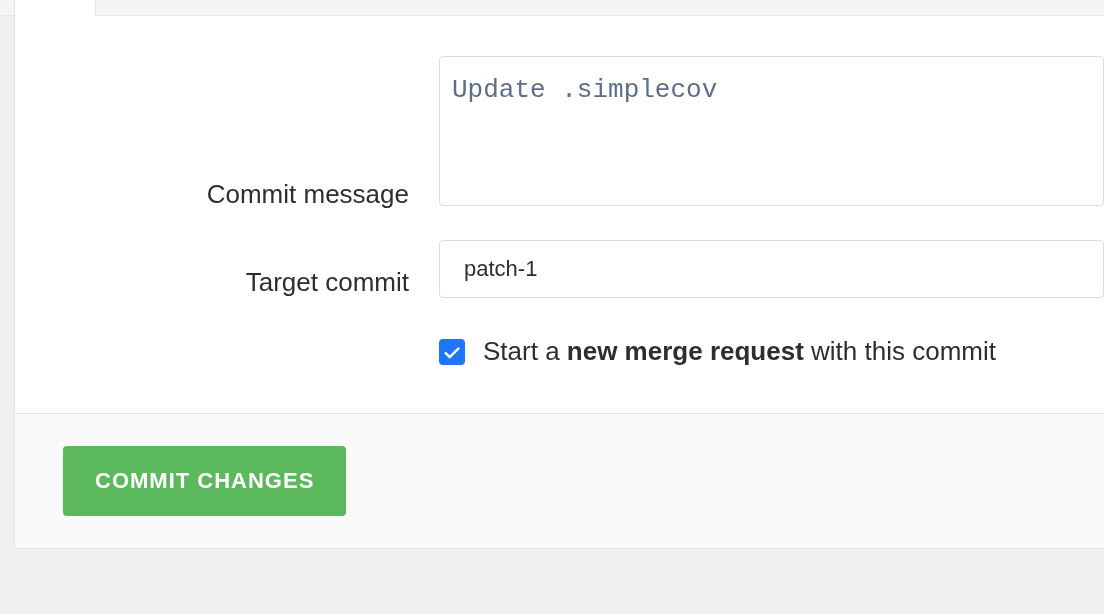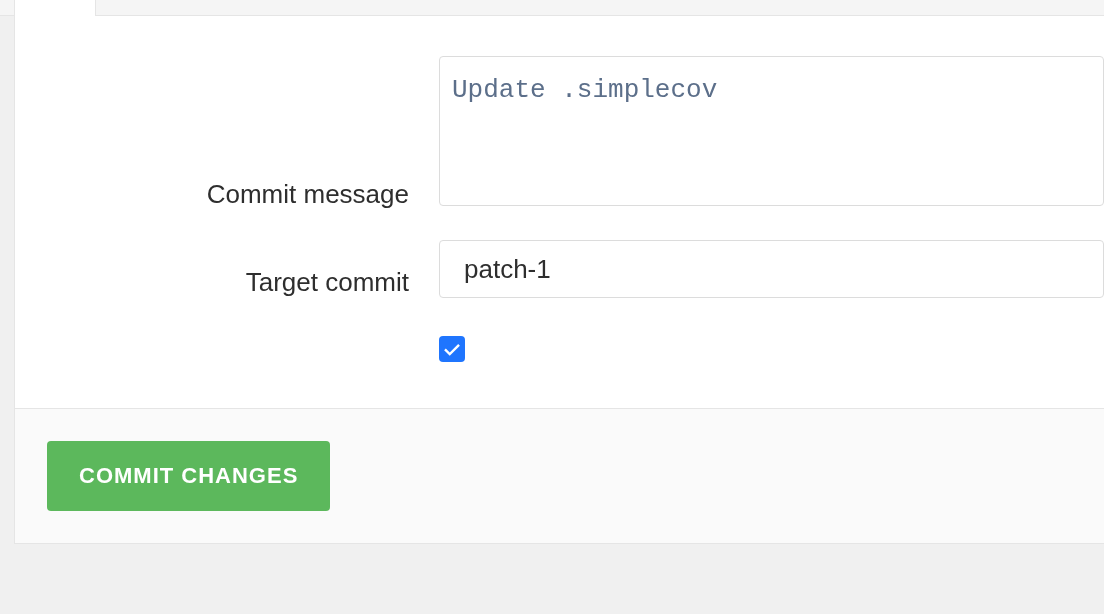--- a/index.html
+++ b/index.html
@@ -64,21 +64,21 @@
       color: #5c6f8a;
       resize: none;
       outline: none;
     }
     .input-branch {
       width: 100%;
       height: 58px;
       border: 1px solid #dcdcdc;
       border-radius: 4px;
       padding: 0 24px;
-      font-size: 26px;
+      font-size: 22px;
       color: #2e2e2e;
       outline: none;
     }
     .checkbox-row {
       display: flex;
       align-items: center;
       margin-left: 424px;
       margin-top: 38px;
       margin-bottom: 6px;
     }
@@ -115,20 +115,21 @@
       background: #5cb85c;
       color: #ffffff;
       border: none;
       border-radius: 4px;
       padding: 22px 32px;
       font-size: 22px;
       font-weight: 600;
       letter-spacing: 1px;
       text-transform: uppercase;
       cursor: pointer;
+      margin-left: 16px;
     }
   </style>
 </head>
 <body>
 
 <div class="tab-spacer">
   <div class="tab-active"></div>
 </div>
 
 <div class="form-panel">
@@ -146,19 +147,22 @@
       <input type="text" class="input-branch" value="patch-1" style="">
     </div>
   </div>
 
   <div class="checkbox-row">
     <div class="checkbox-box">
       <svg viewBox="0 0 16 16">
         <path fill="#ffffff" d="M13.5 3.5L6 11 2.5 7.5 1 9l5 5 9-9z"></path>
       </svg>
     </div>
+    <label class="checkbox-label">
+      <span>Start a </span><span class="bold">new merge request</span><span> with this commit</span>
+    </label>
   </div>
 
 </div>
 
 <div class="footer-panel">
   <button class="commit-btn">Commit Changes</button>
 </div>
 
 </body></html>

